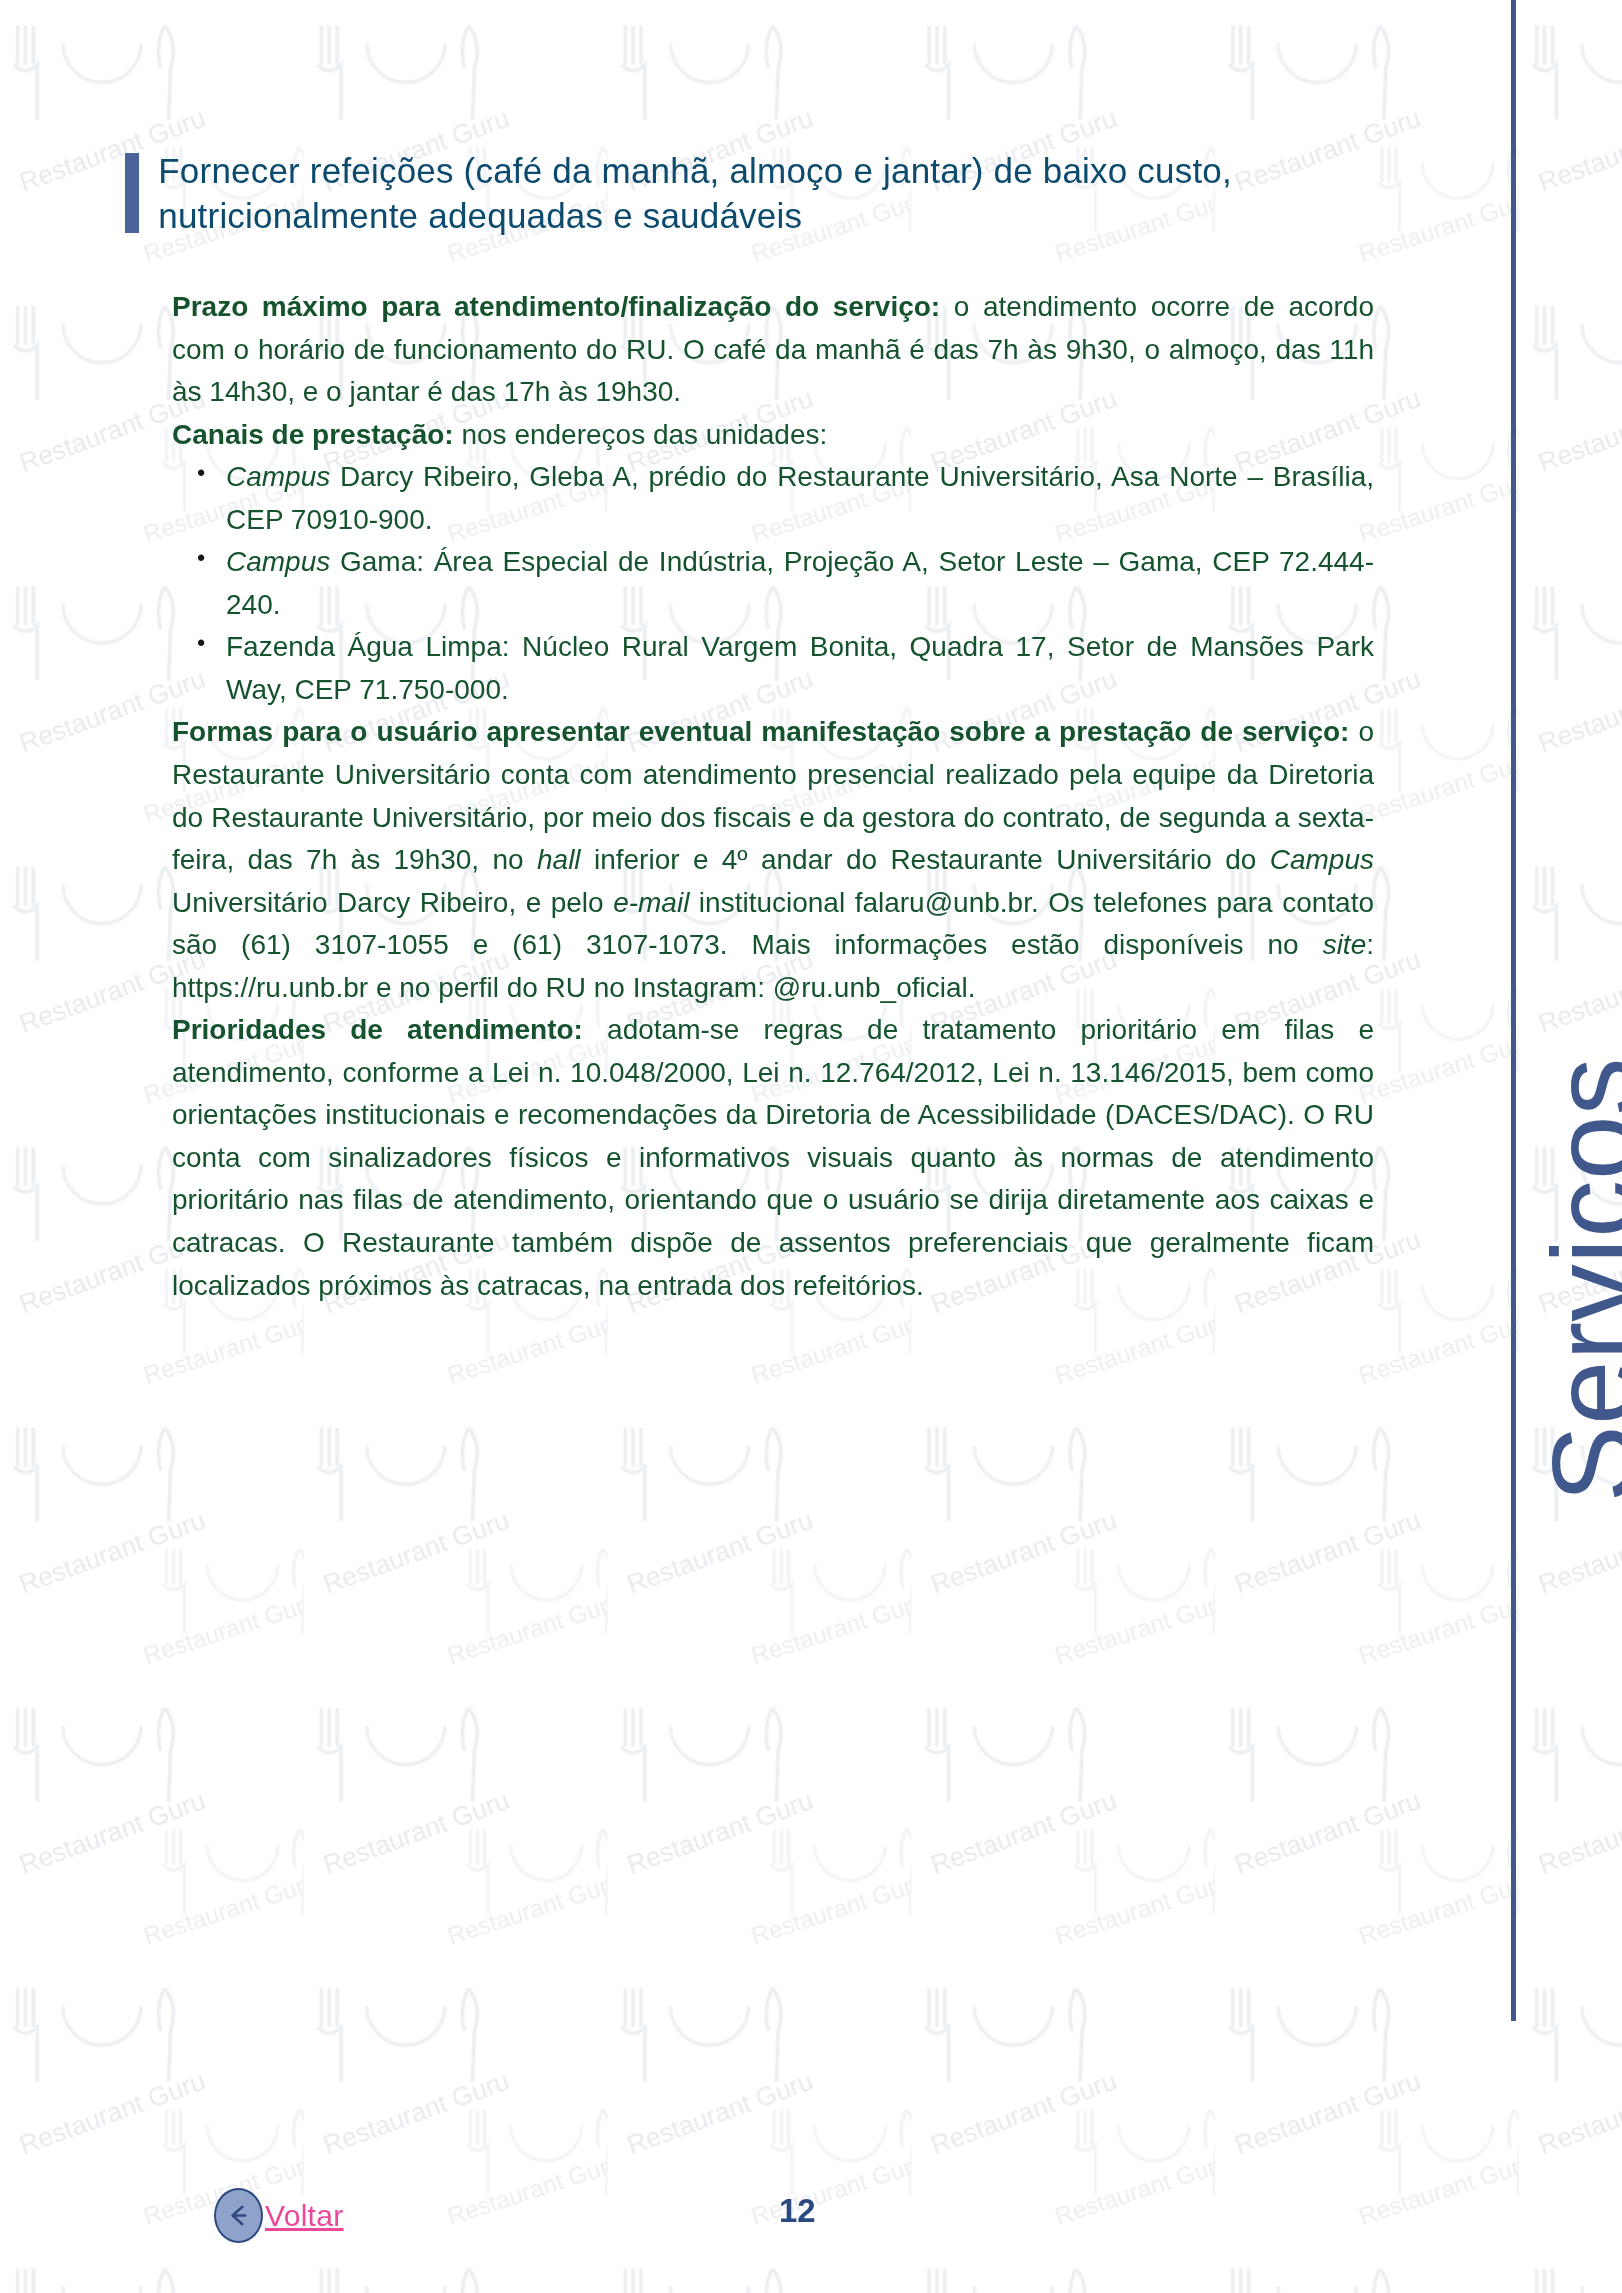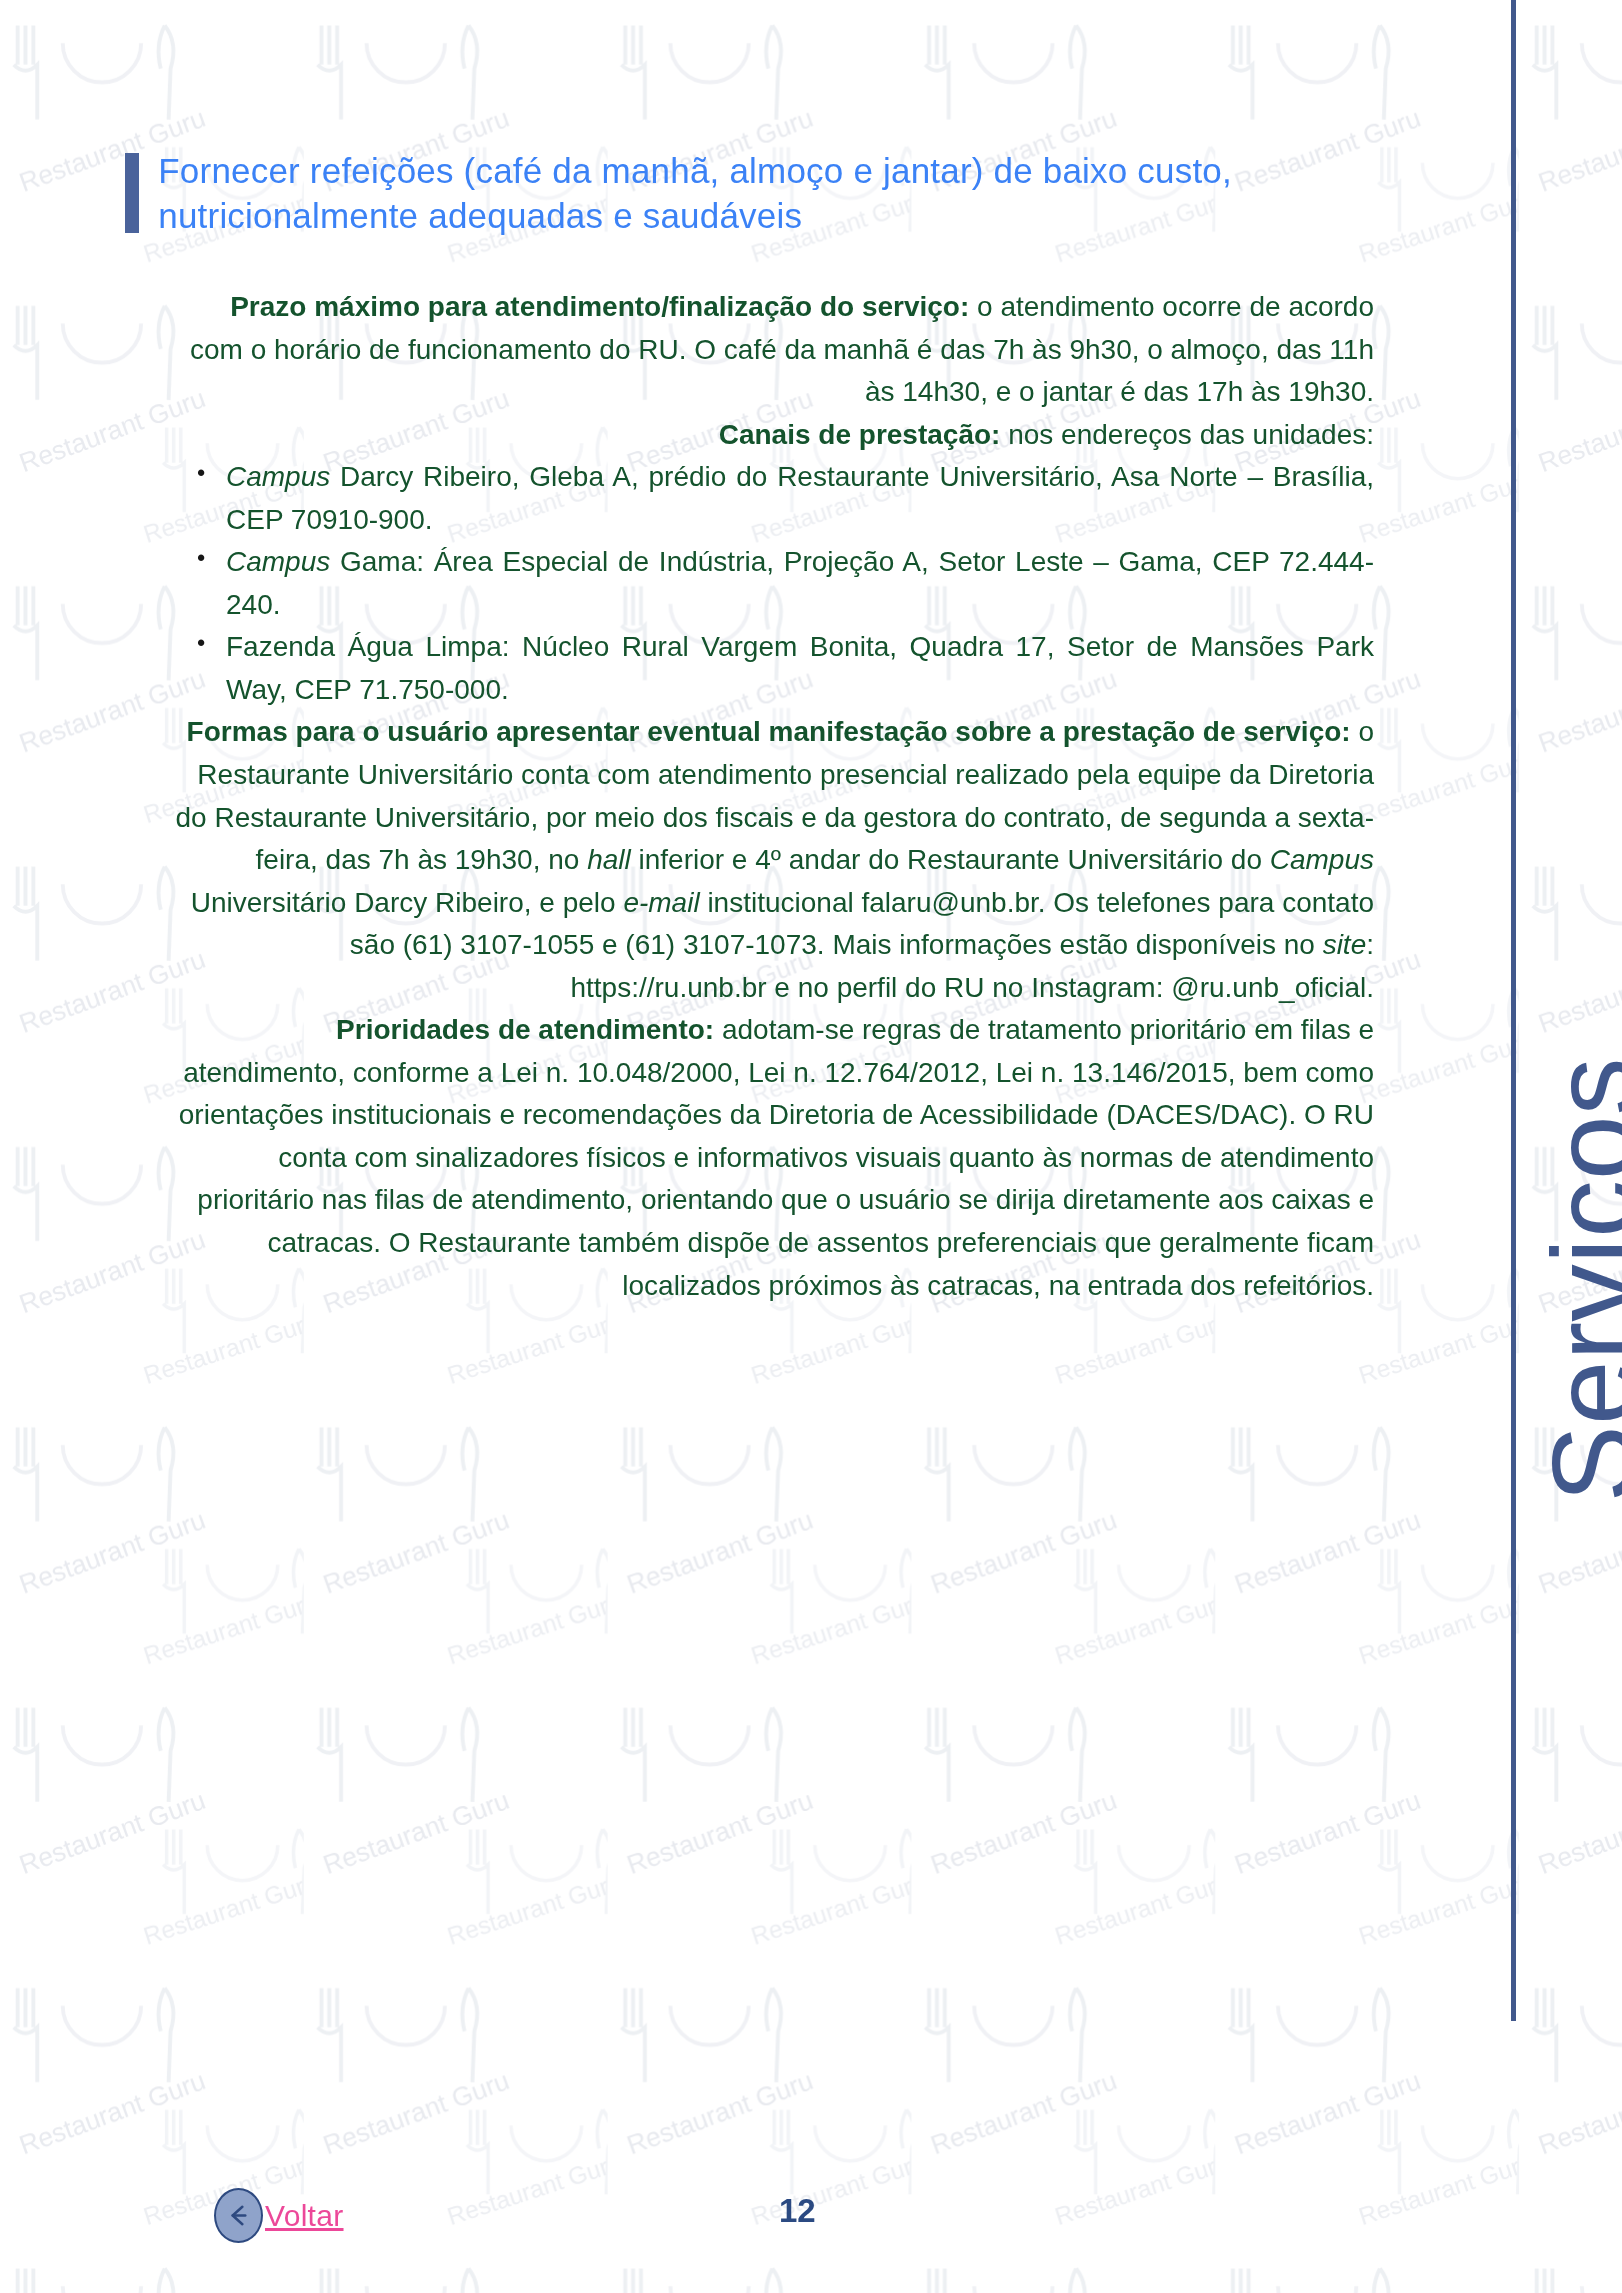--- a/index.html
+++ b/index.html
@@ -76,39 +76,38 @@
     min-width: 13.7px;
     height: 80px;
     background: #4a639b;
     margin-right: 19.6px;
     margin-top: 3.9px;
   }
   .heading-text {
     font-family: "Liberation Sans", sans-serif;
     font-size: 35px;
     line-height: 1.28;
-    color: #3b82f6;
+    color: #0c4a6e;
     font-weight: 400;
     letter-spacing: 0.2px;
   }
 
   
   .content {
     position: absolute;
     left: 172px;
     top: 286px;
     width: 1202px;
     font-size: 28px;
     line-height: 1.52;
     text-align: justify;
     color: #14532d;
   }
   .content p {
     margin: 0 0 0px 0;
-    text-align: right;
   }
   .content b, .content strong { font-weight: bold; }
   .content i, .content em { font-style: italic; }
 
   ul.addr-list {
     list-style: none;
     margin: 0;
     padding: 0 0 0 54px;
   }
   ul.addr-list li {

